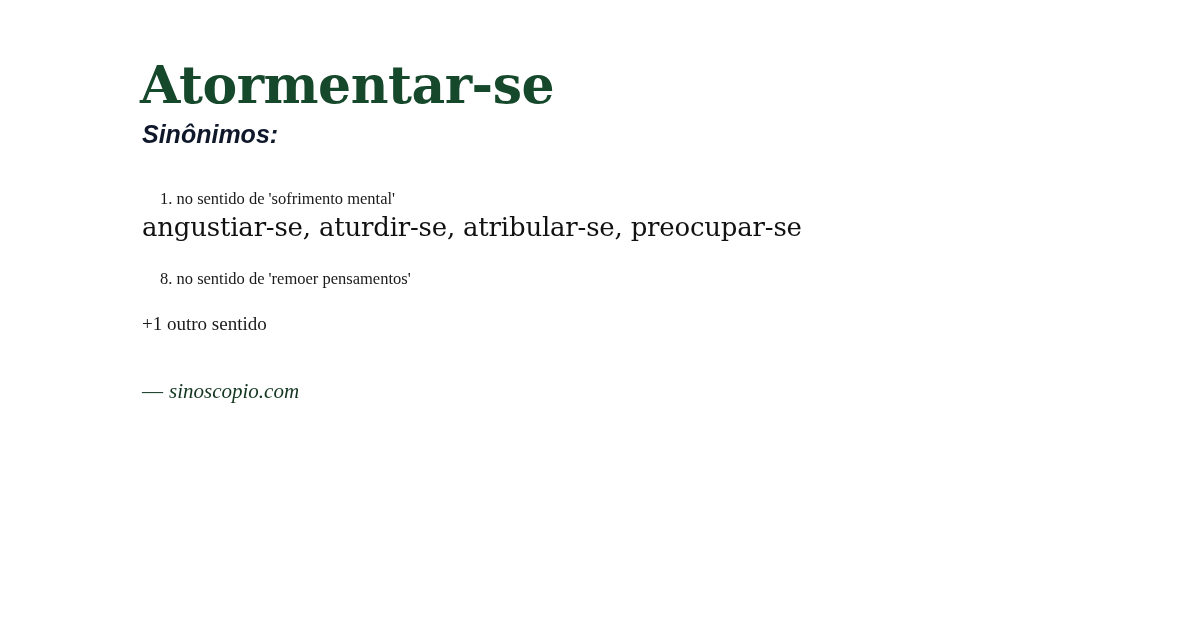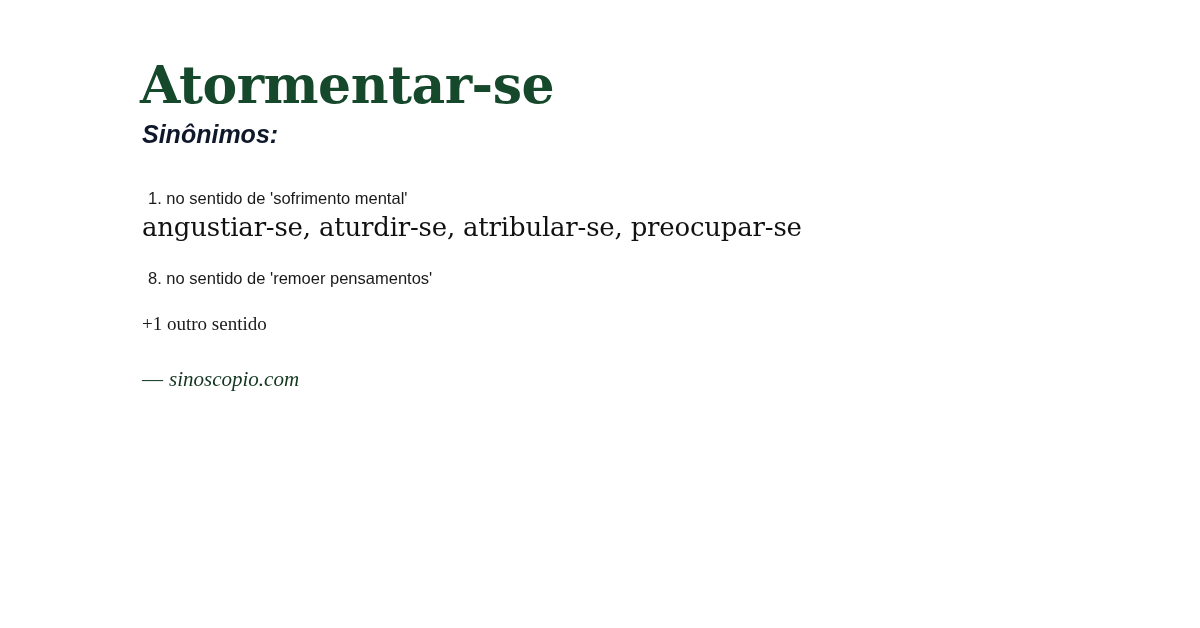--- a/index.html
+++ b/index.html
@@ -38,24 +38,24 @@
     color: #0f172a;
     margin: 6px 0 12px 2px;
   }
   .senses {
     margin-top: 40px;
   }
   .sense {
     margin-bottom: 25px;
   }
   .sense-label {
-    font-family: Liberation Sans, sans-serif;
+    font-family: Liberation Serif, serif;
     font-size: 16.5px;
     color: #1a1a1a;
-    margin: 0 0 2px 8px;
+    margin: 0 0 2px 20px;
     line-height: 1.2;
   }
   .sense-words {
     font-family: "DejaVu Serif", serif;
     font-size: 26px;
     color: #111111;
     line-height: 1.25;
     margin: 0 0 0 2px;
     letter-spacing: -0.2px;
   }
@@ -63,21 +63,21 @@
     font-family: "Liberation Serif", serif;
     font-size: 19px;
     color: #1a1a1a;
     margin: 20px 0 0 2px;
   }
   .source {
     font-family: "Liberation Serif", serif;
     font-style: italic;
     font-size: 21px;
     color: #12361f;
-    margin: 32px 0 0 2px;
+    margin: 44px 0 0 2px;
   }
   .source .dash {
     font-style: normal;
     margin-right: 6px;
   }
 </style>
 </head>
 <body>
 
 <div class="page">

